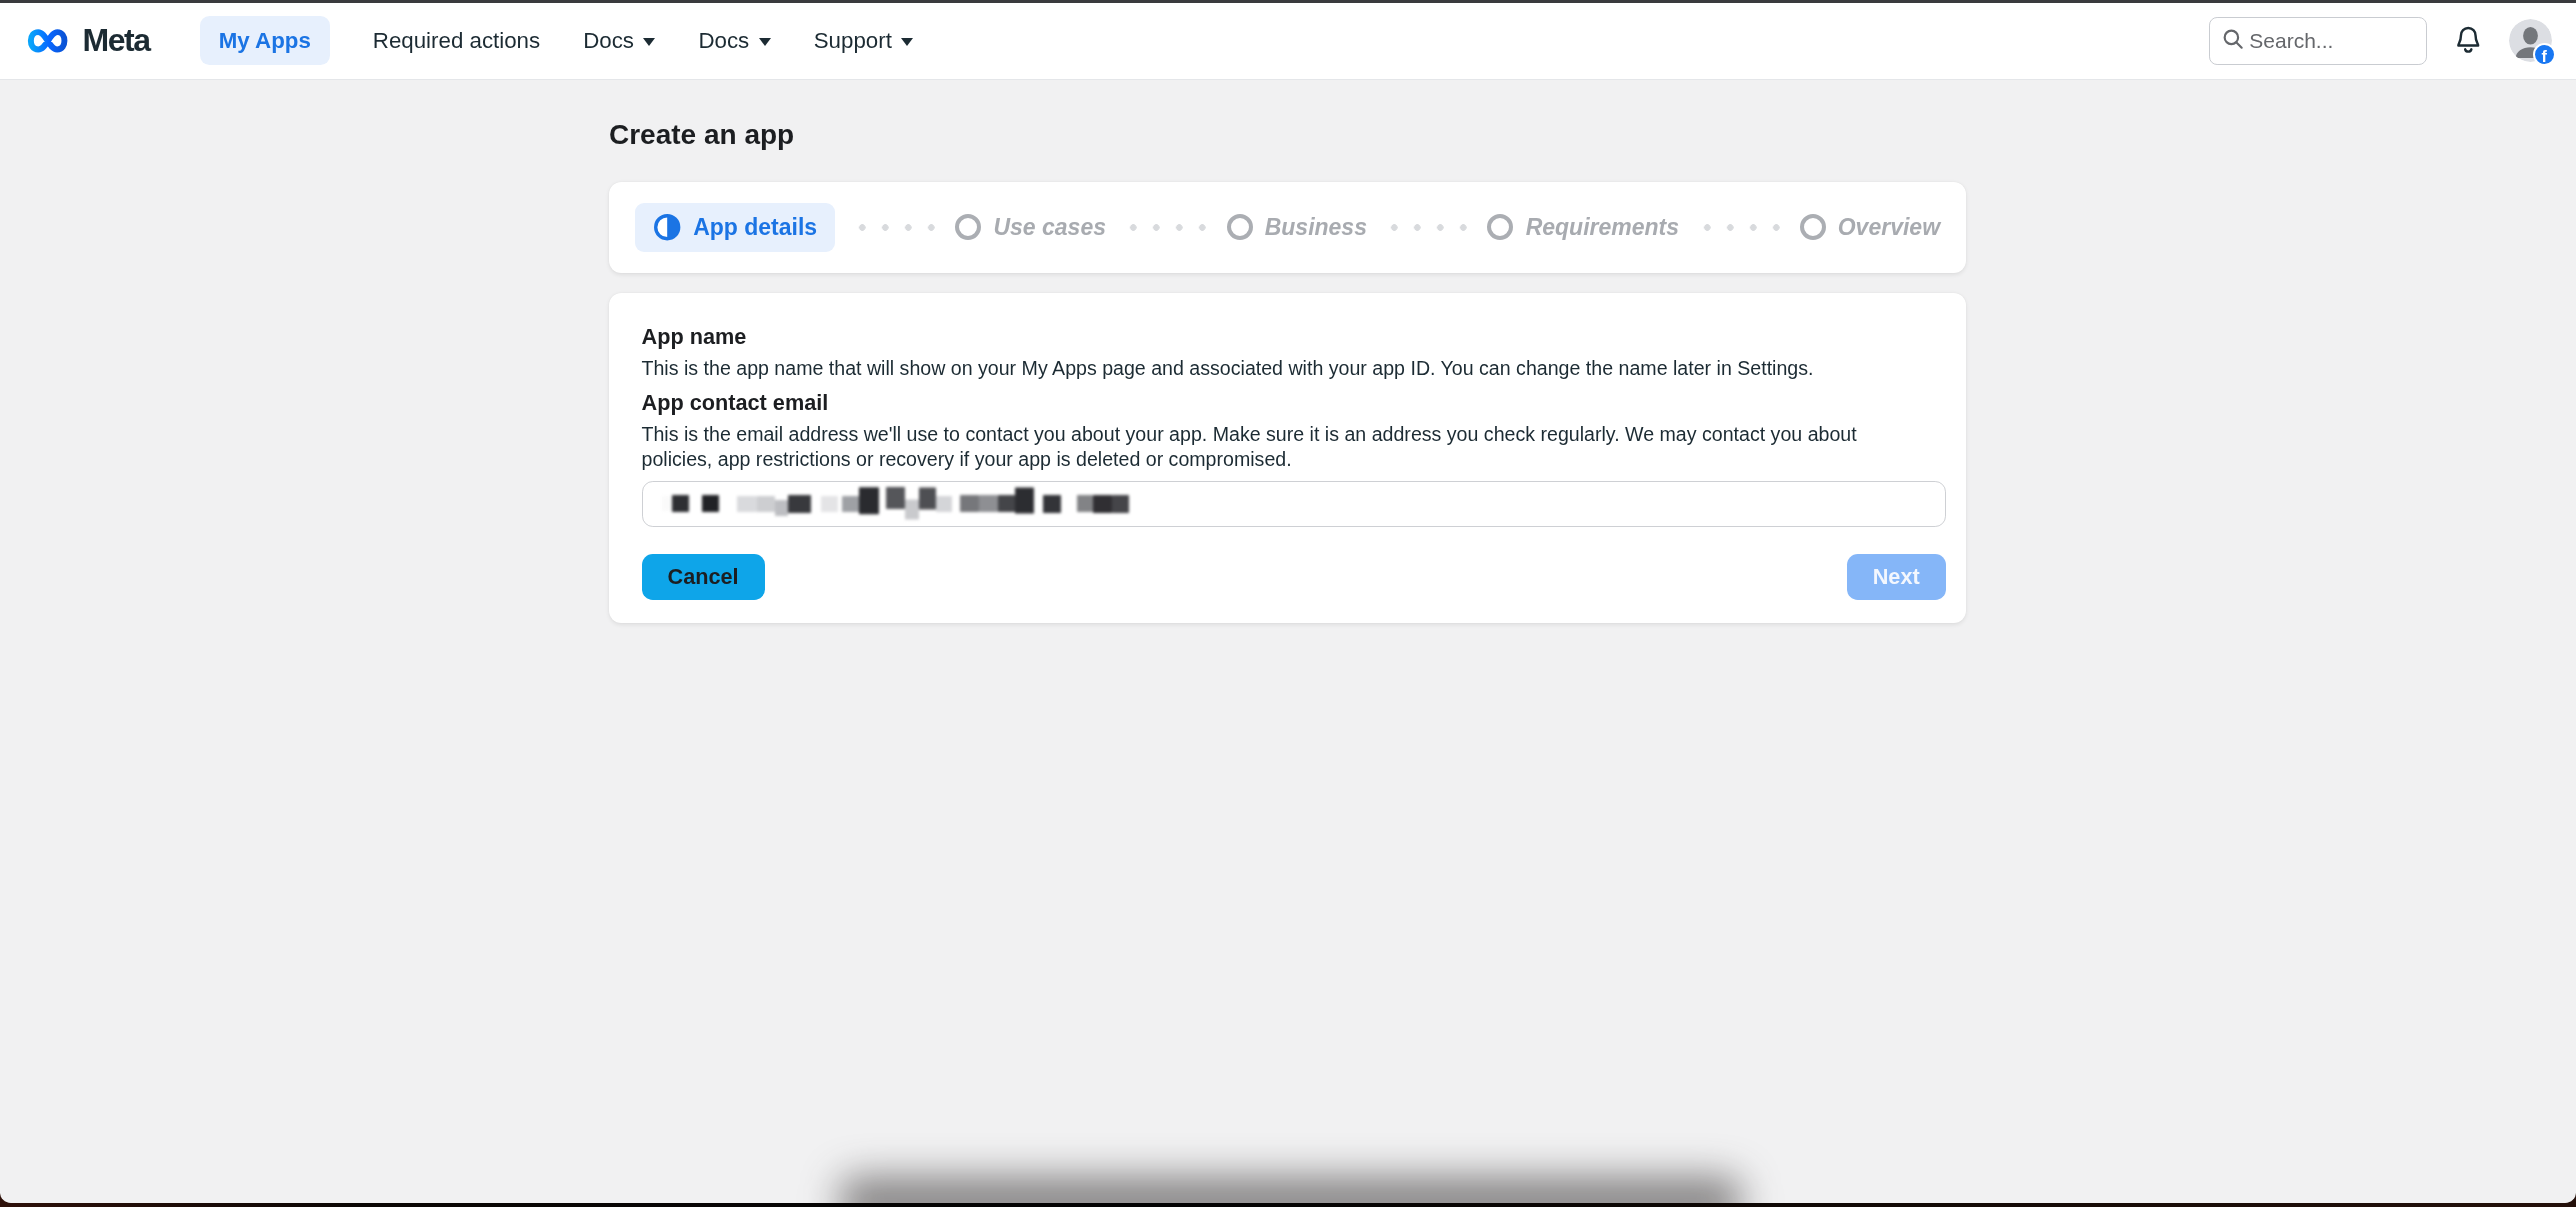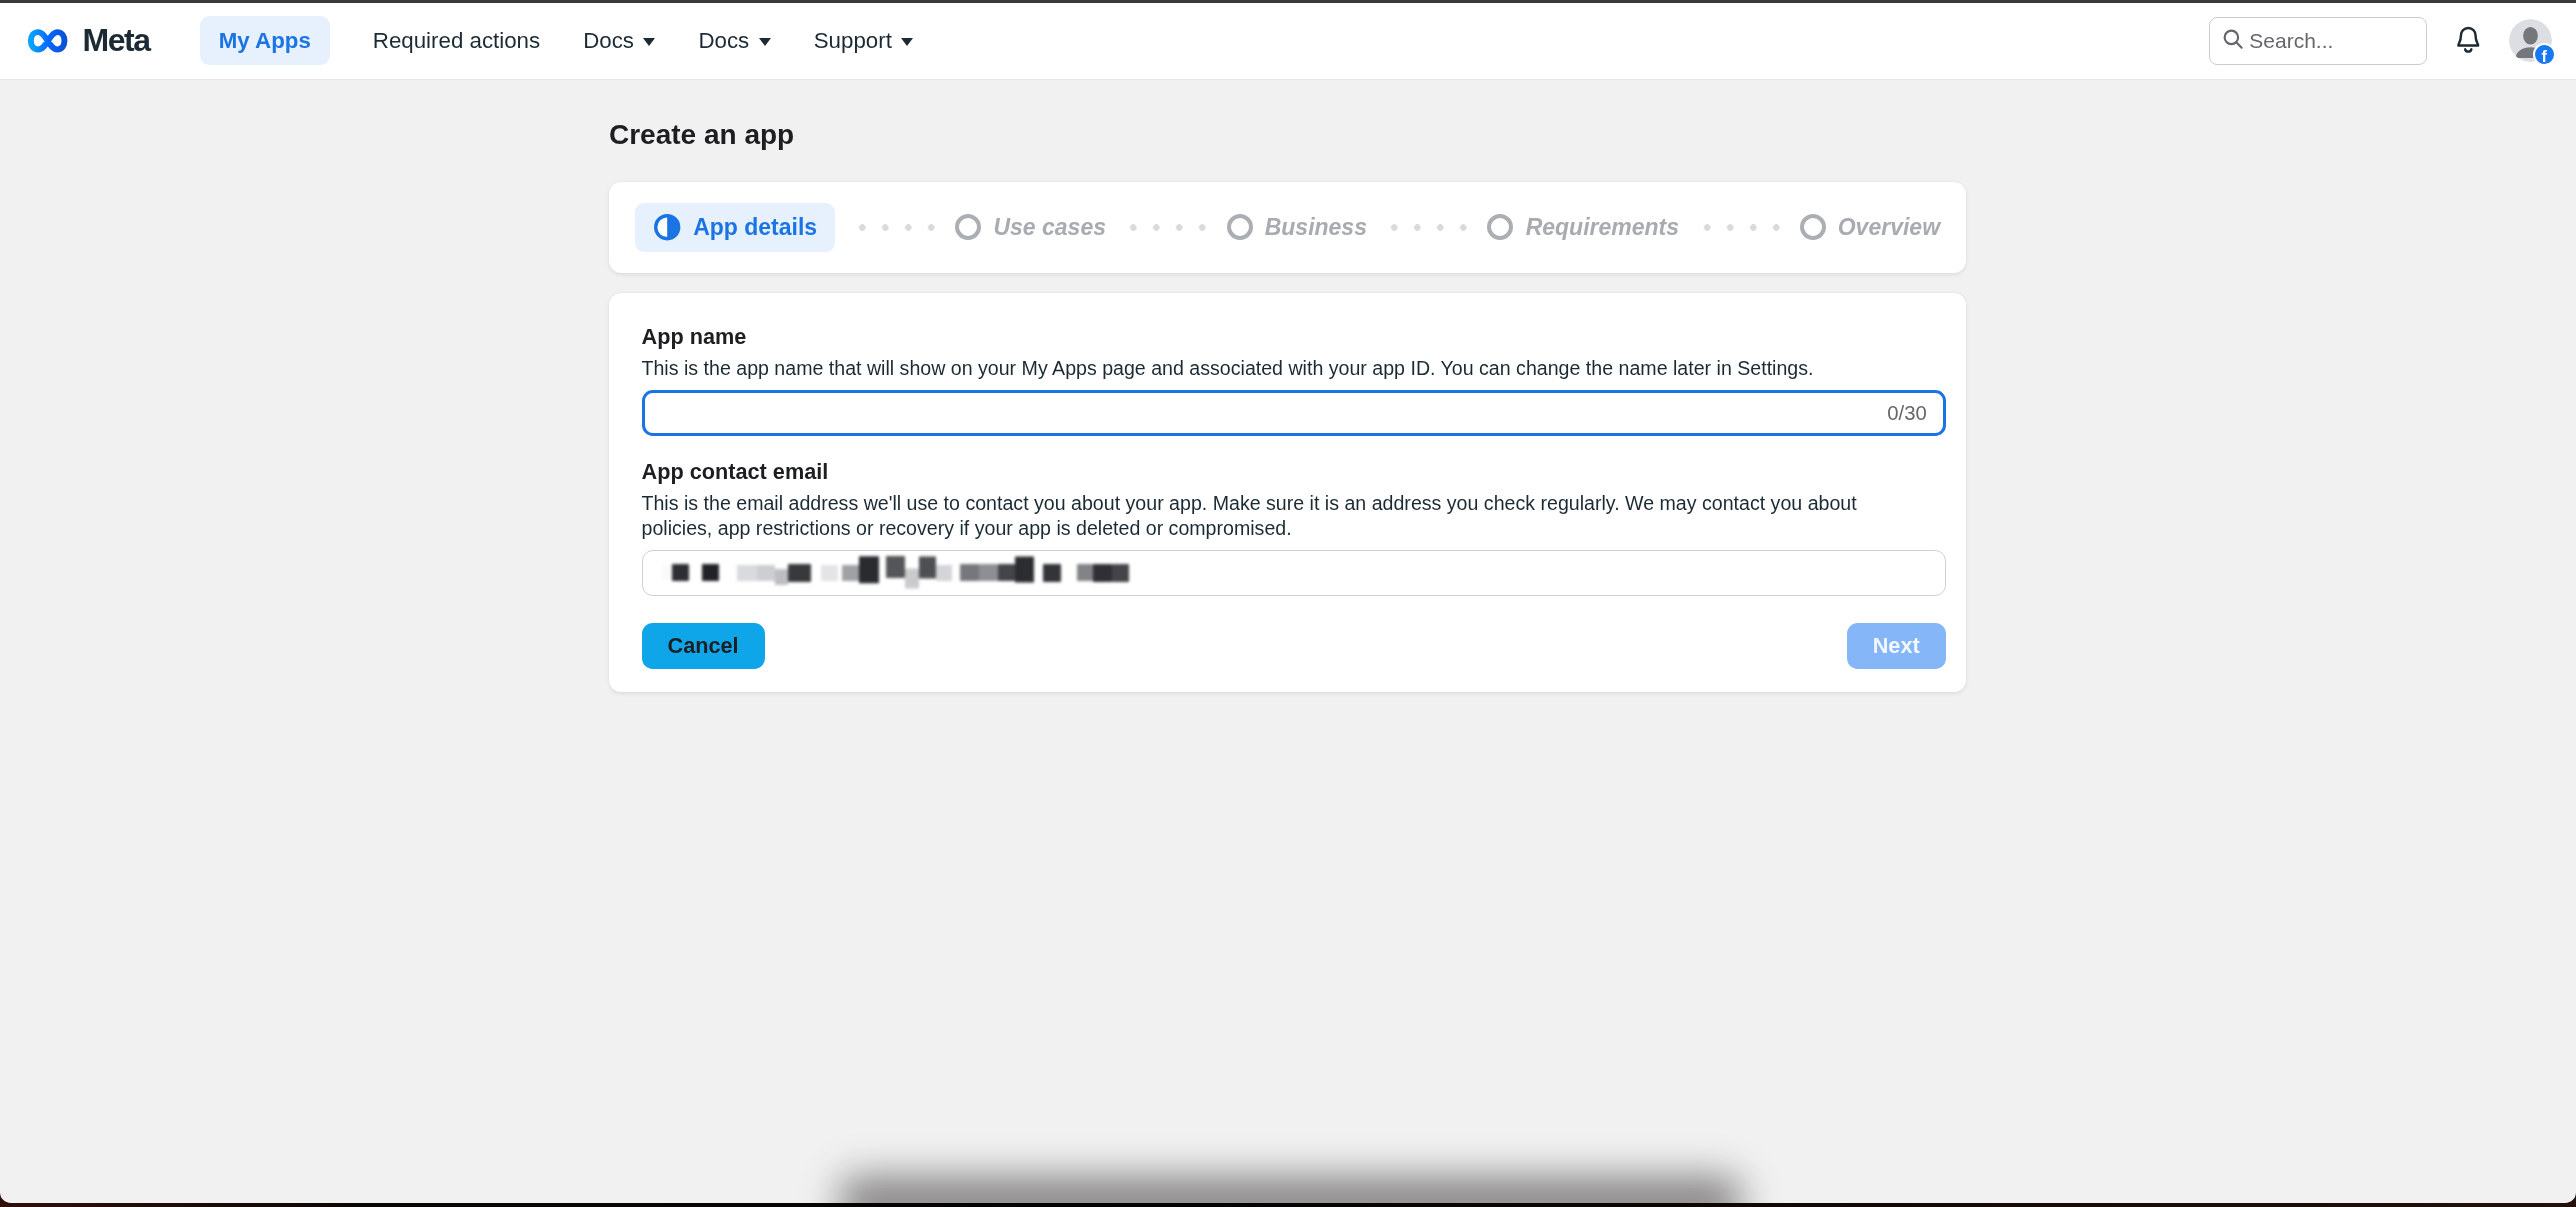--- a/index.html
+++ b/index.html
@@ -219,24 +219,20 @@
 
       <div class="step">
         <span class="step-circle"></span>
         <span class="step-label">Overview</span>
       </div>
     </div>
 
     <div class="card form-card">
       <div class="field-label">App name</div>
       <div class="helper">This is the app name that will show on your My Apps page and associated with your app ID. You can change the name later in Settings.</div>
-      <div class="input-wrap">
-        <input class="app-name-input" type="text" value="" style="">
-        <span class="char-counter">0/30</span>
-      </div>
 
       <div class="field-label">App contact email</div>
       <div class="helper">This is the email address we'll use to contact you about your app. Make sure it is an address you check regularly. We may contact you about policies, app restrictions or recovery if your app is deleted or compromised.</div>
       <div class="email-box">
         <div class="redacted">
           <i style="width:10.2px;height:15px;background:#fafafa"></i>
           <i style="width:17px;height:17px;background:#2e2f33"></i>
           <i style="width:13.5px"></i>
           <i style="width:17px;height:17px;background:#212226"></i>
           <i style="width:18.3px"></i>

